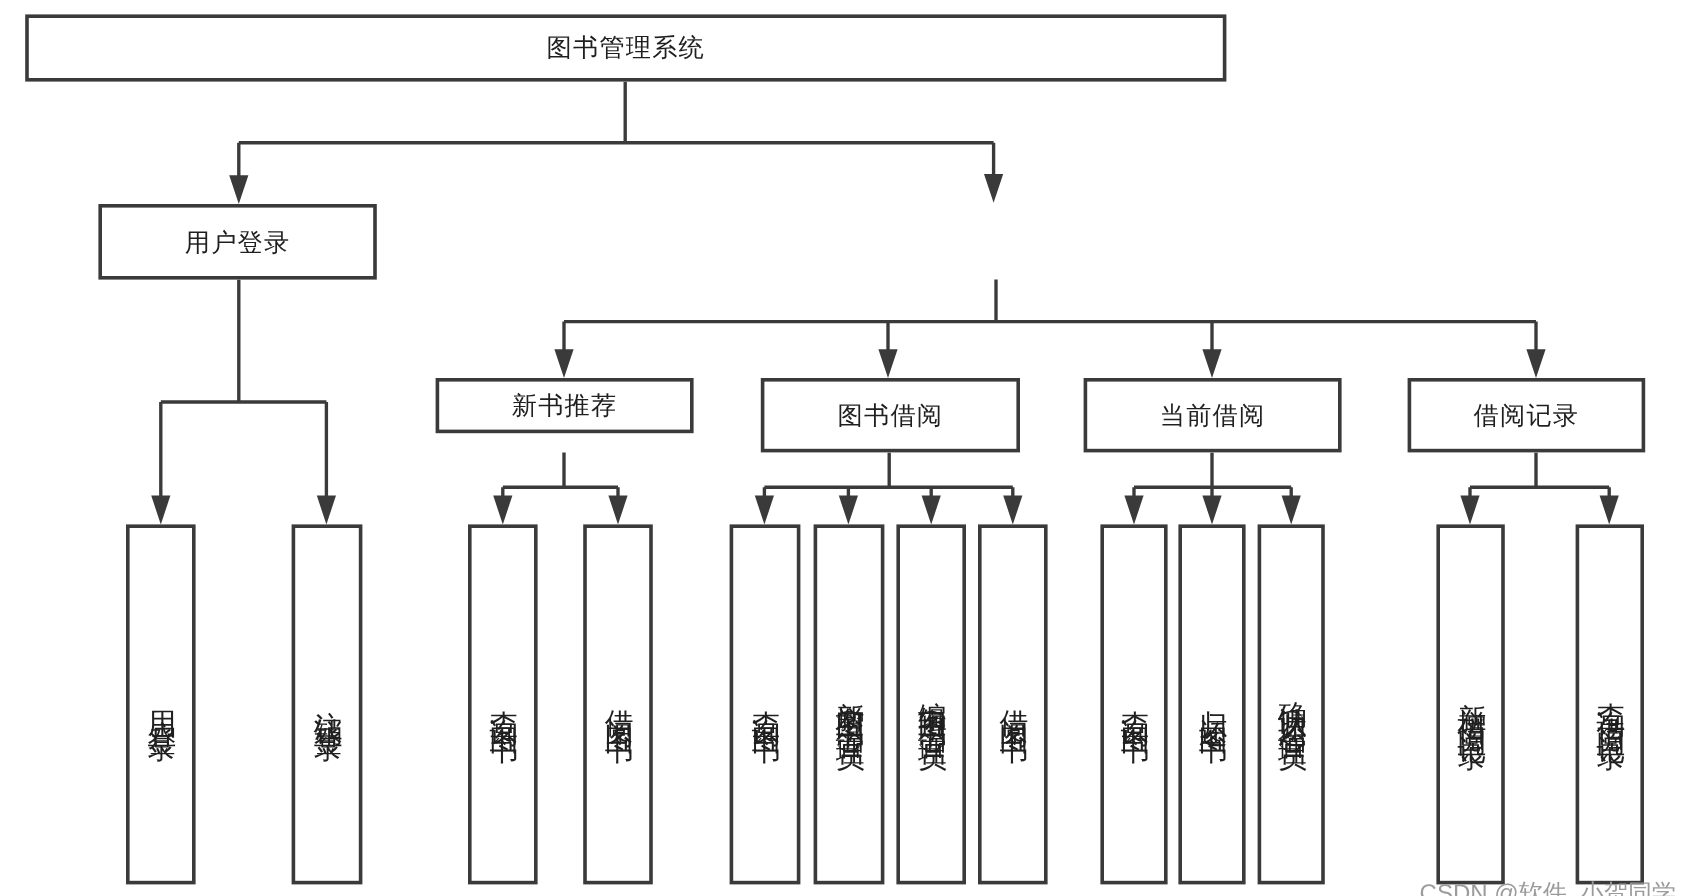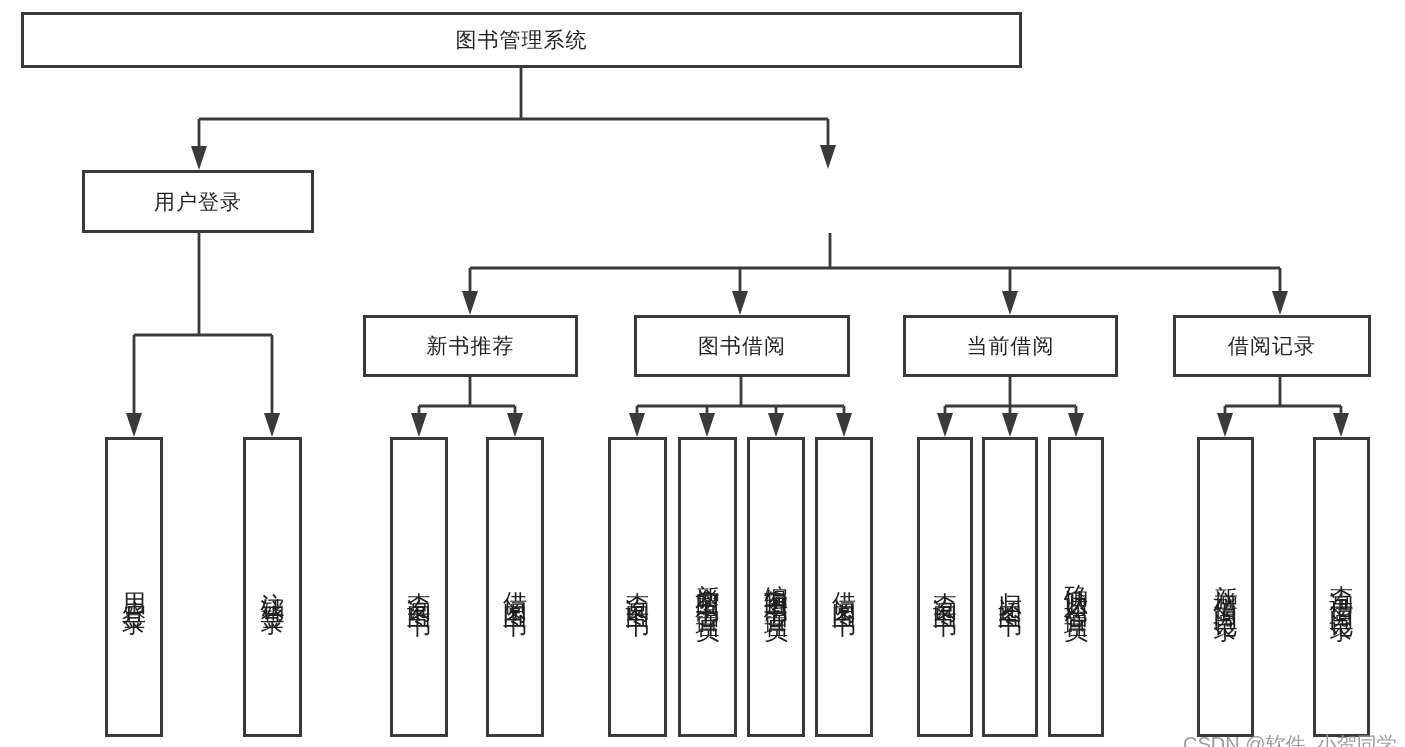--- a/index.html
+++ b/index.html
@@ -88,21 +88,21 @@
 
     <path class="stroke" d="M1280 377 V406 M1225 406 H1341 M1225 406 V415 M1341 406 V415"></path>
     <polygon class="arrow" points="1225,437 1217,413 1233,413"></polygon>
     <polygon class="arrow" points="1341,437 1333,413 1349,413"></polygon>
   </svg>
 
   <div class="box" style="left:21px;top:12px;width:1001px;height:56px;">图书管理系统</div>
 
   <div class="box" style="left:82px;top:170px;width:232px;height:63px;">用户登录</div>
 
-  <div class="box" style="left:363px;top:315px;width:215px;height:62px;">新书推荐</div>
+  <div class="box" style="left:363px;top:315px;width:215px;height:46px;">新书推荐</div>
   <div class="box" style="left:903px;top:315px;width:215px;height:62px;">当前借阅</div>
   <div class="box" style="left:634px;top:315px;width:216px;height:62px;">图书借阅</div>
   <div class="box" style="left:1173px;top:315px;width:198px;height:62px;">借阅记录</div>
 
   <div class="leaf" style="left:105px;width:58px;">用户登录</div>
   <div class="leaf" style="left:243px;width:59px;">注销登录</div>
 
   <div class="leaf" style="left:390px;width:58px;">查询图书</div>
   <div class="leaf" style="left:486px;width:58px;">借阅图书</div>
 

